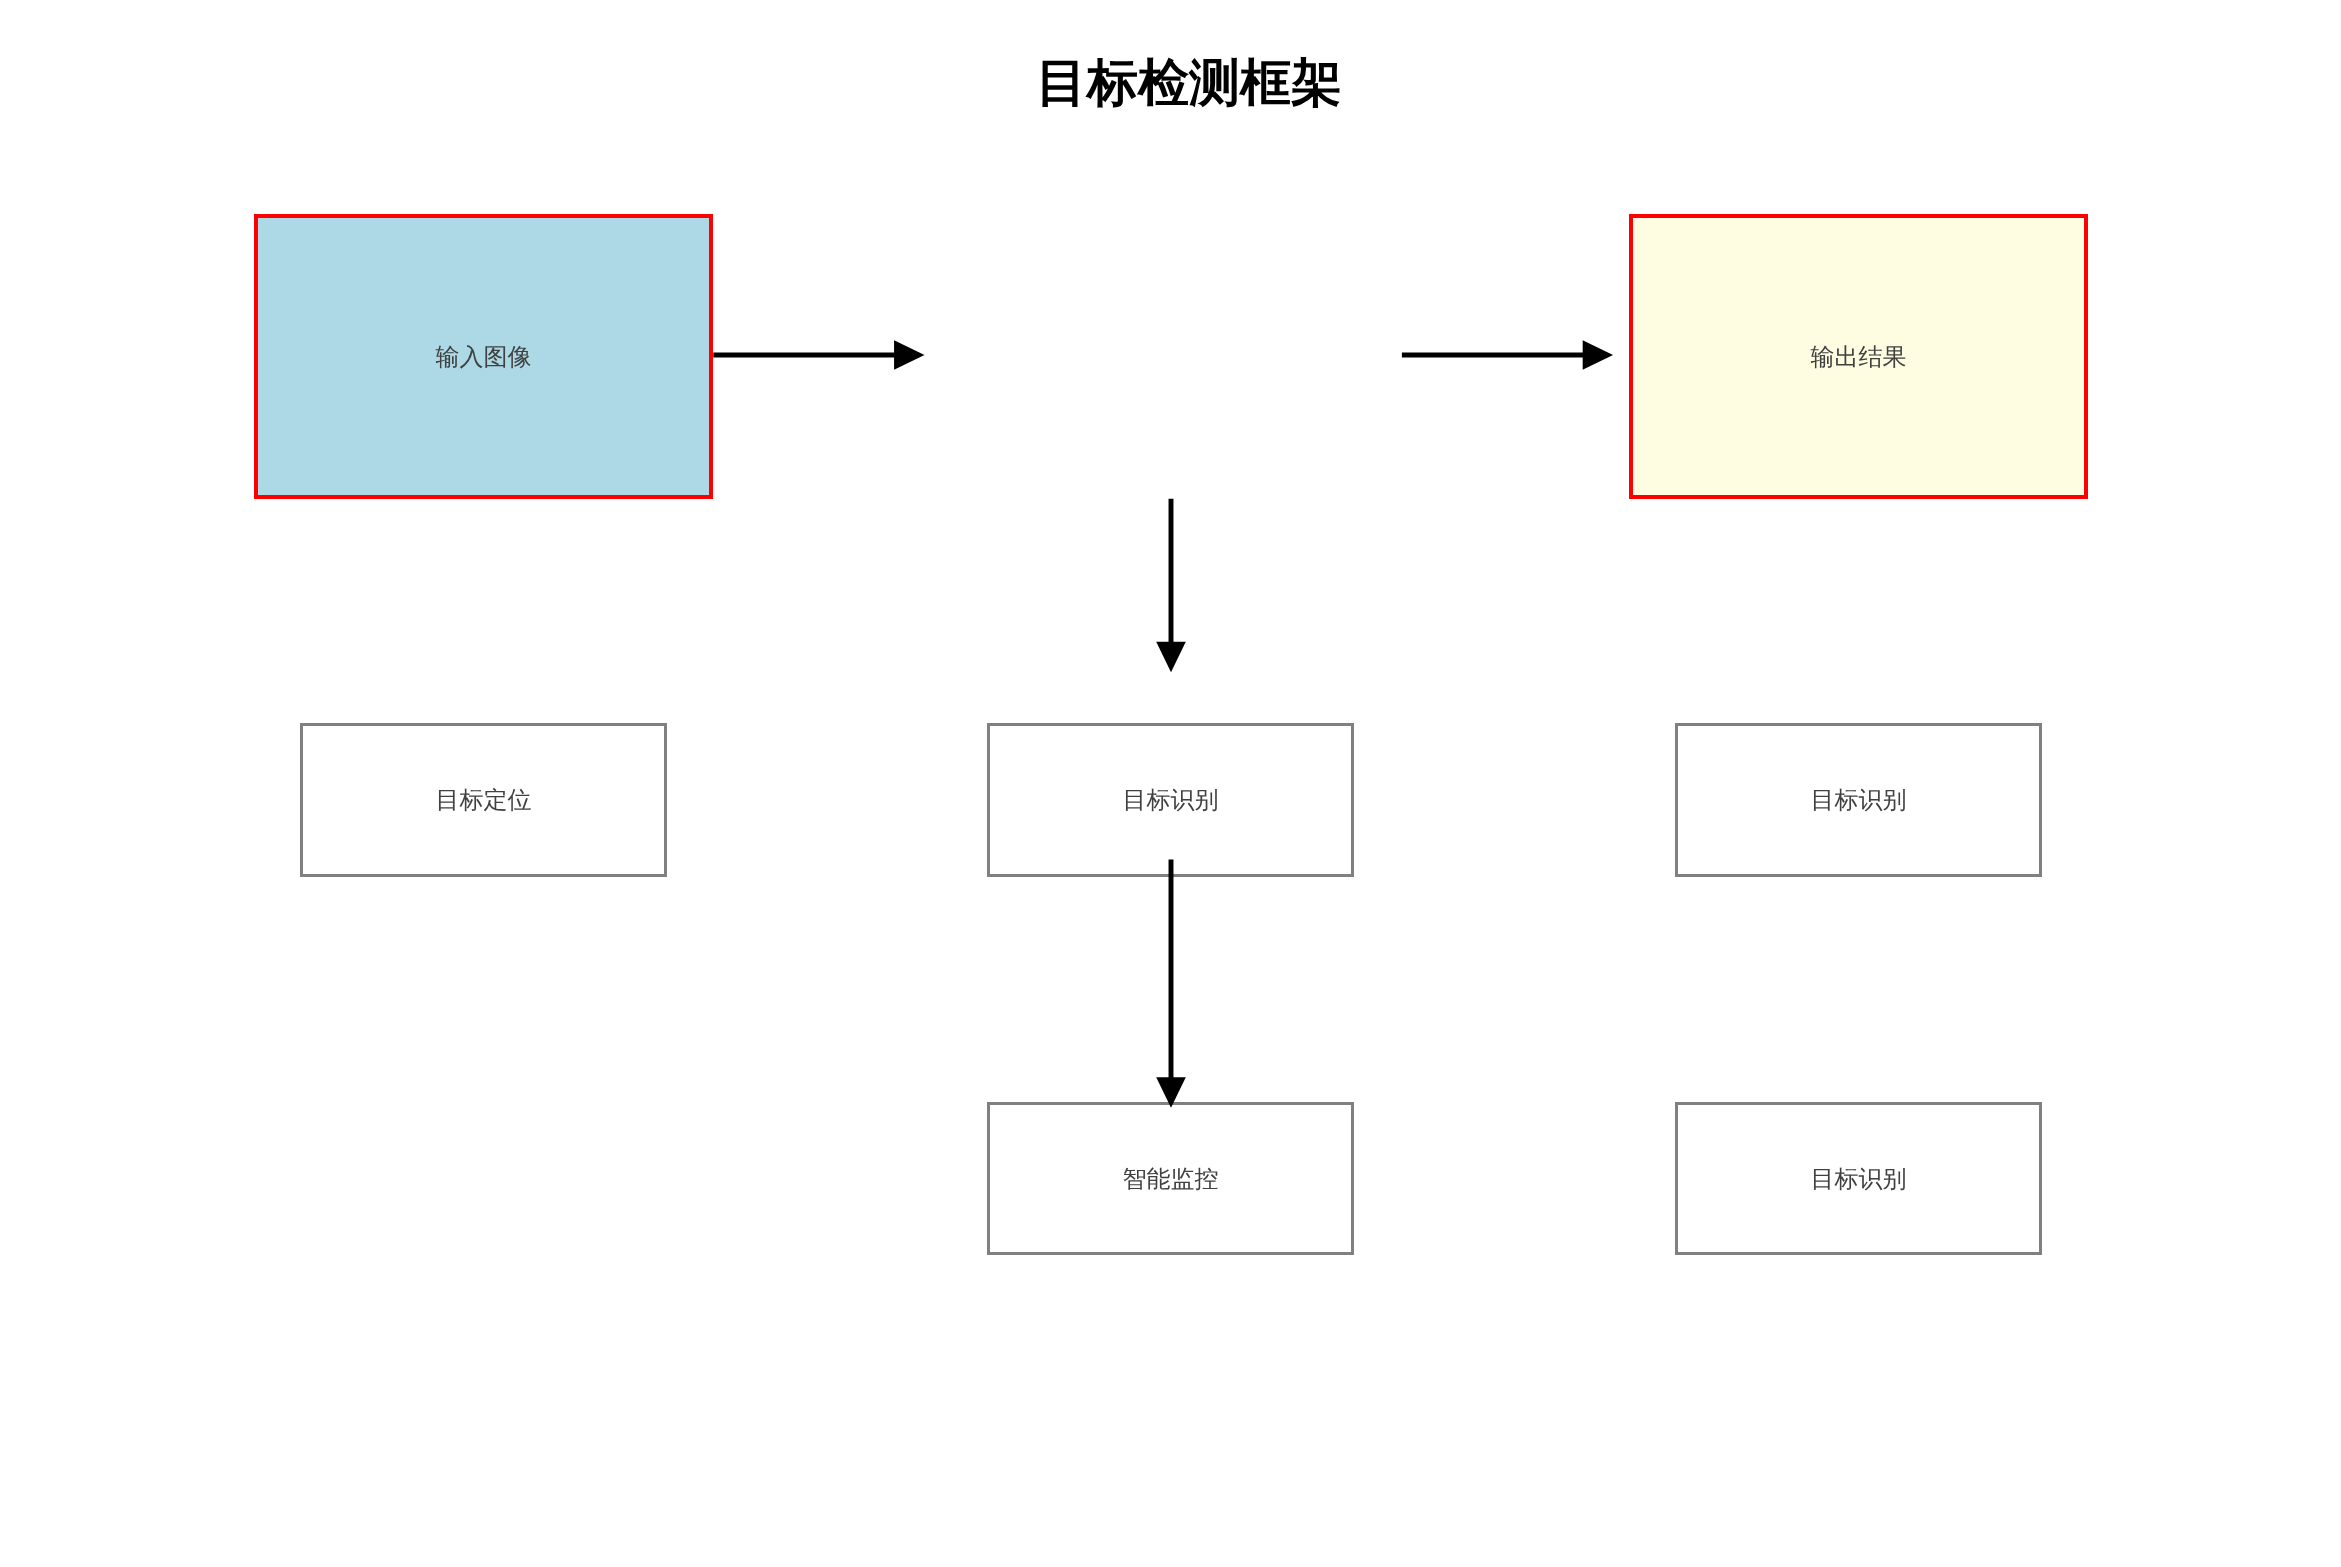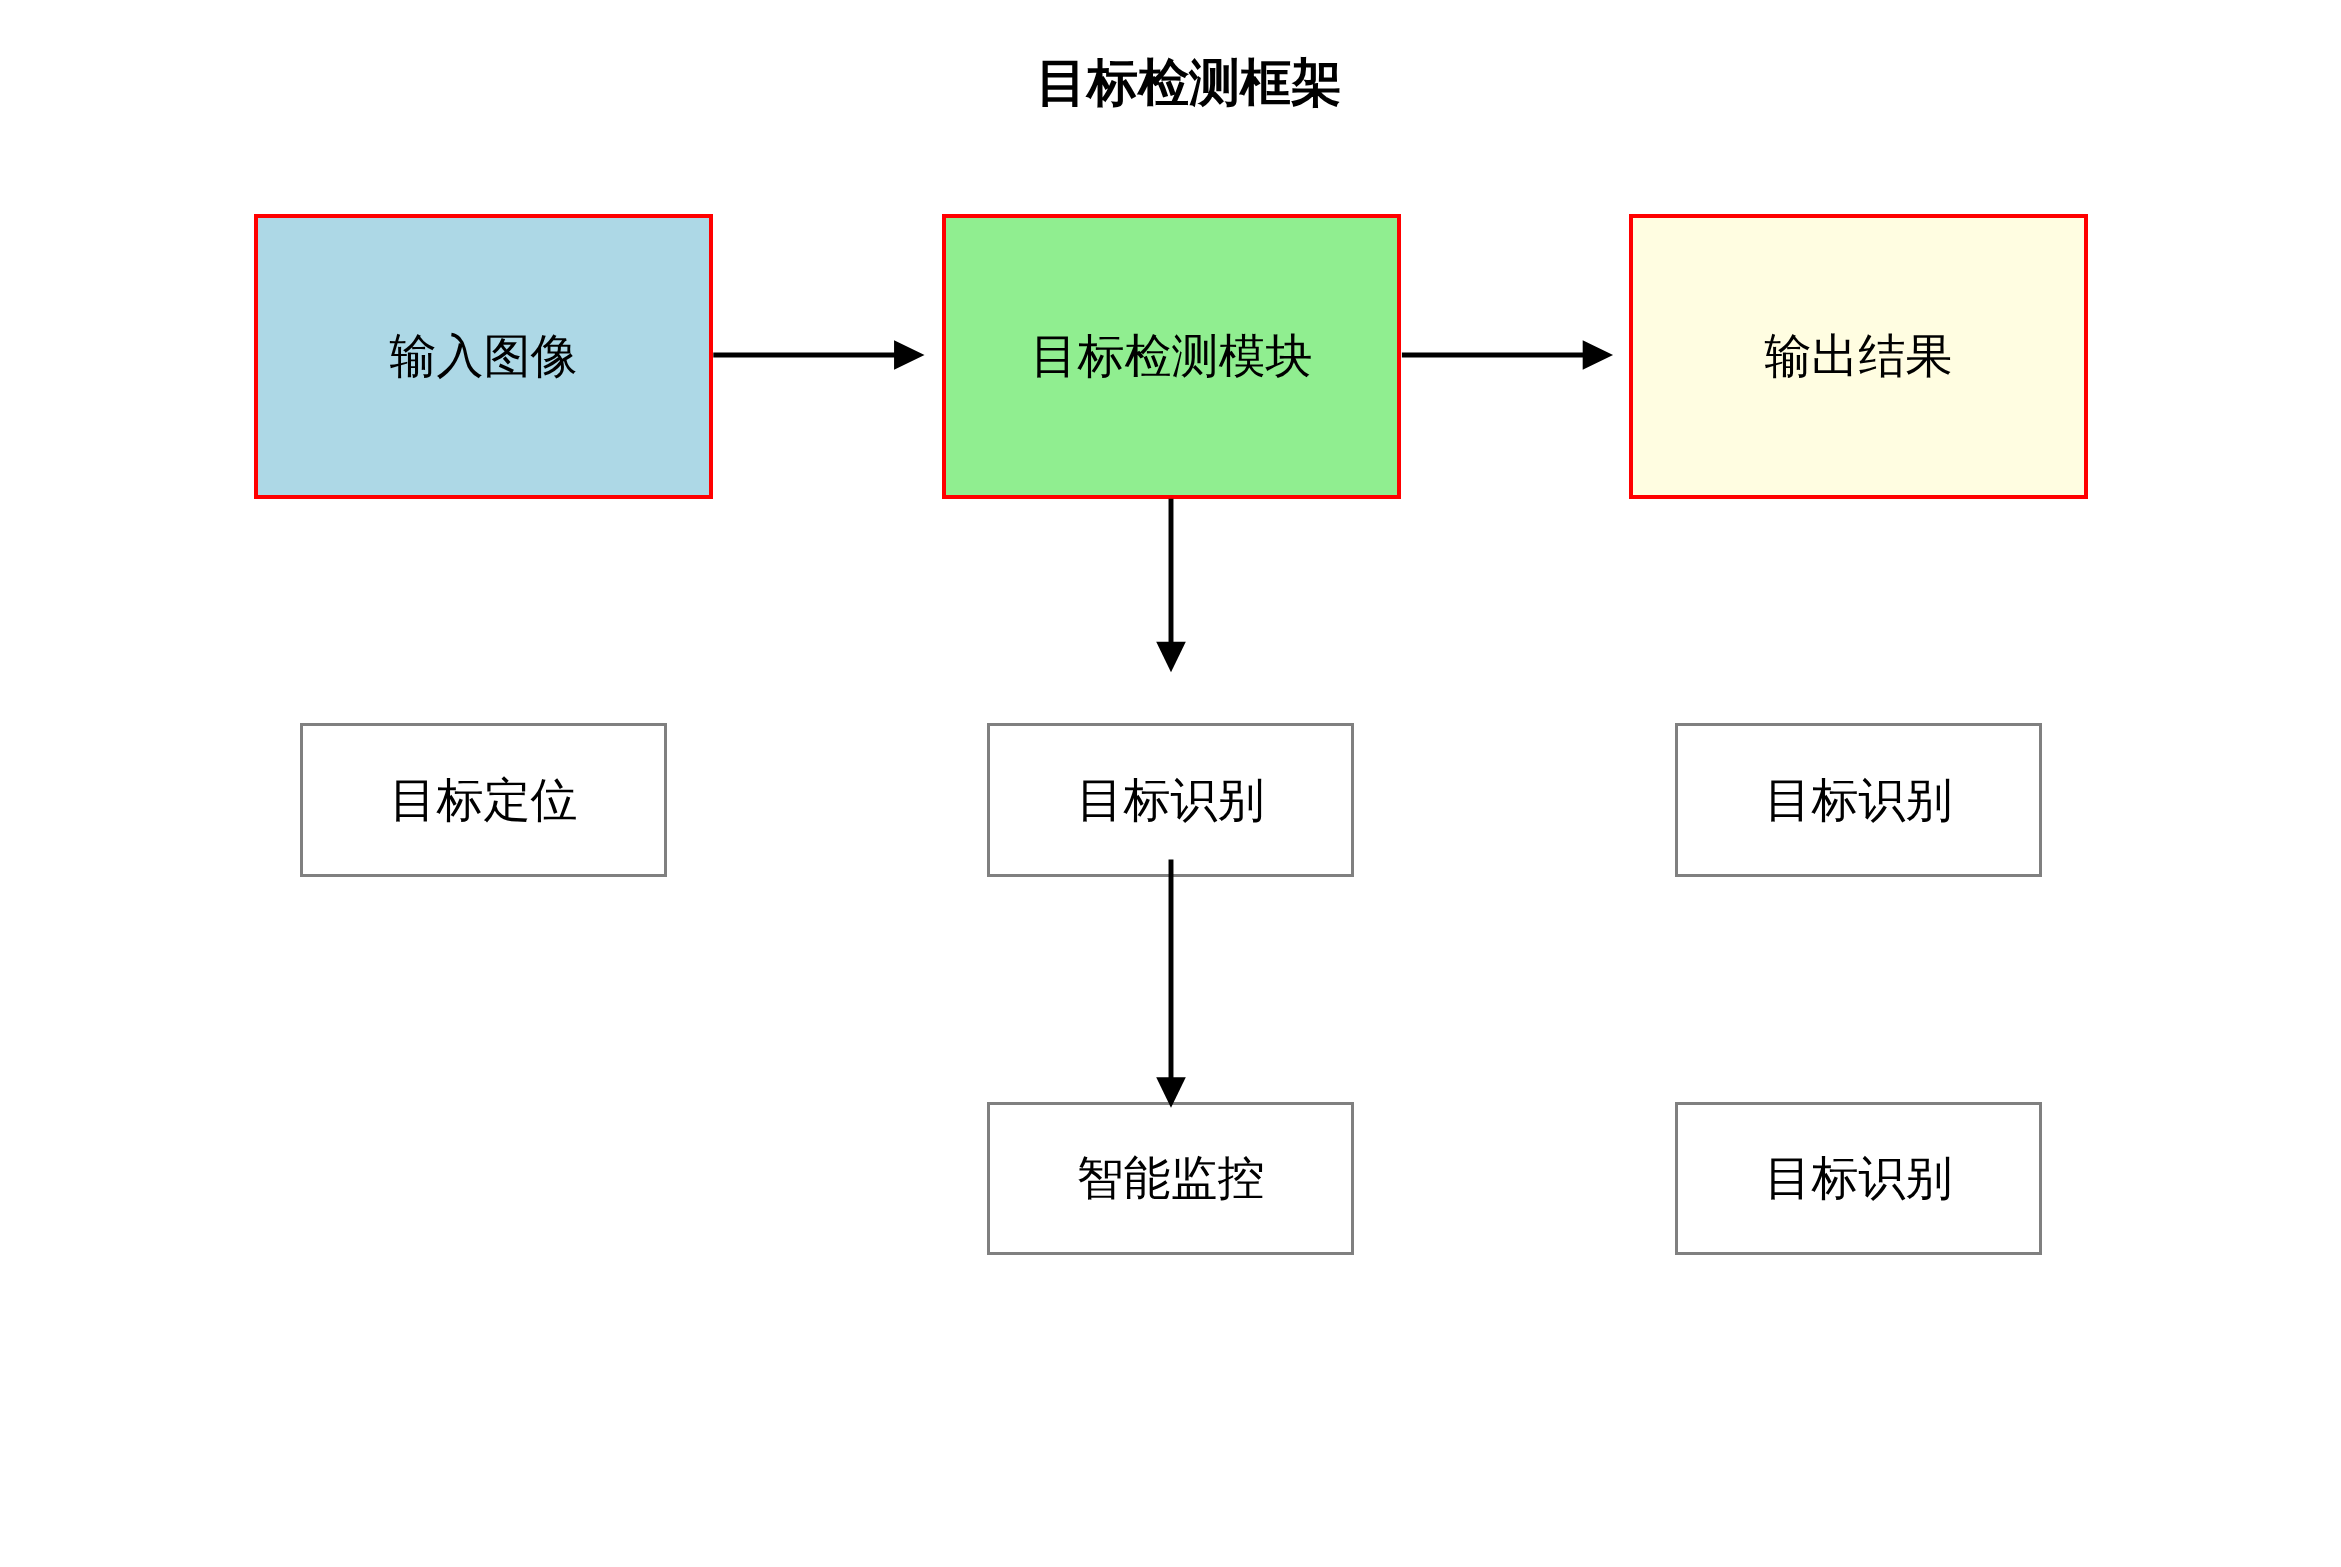--- a/index.html
+++ b/index.html
@@ -22,22 +22,22 @@
     color: #000000;
     line-height: 1.15;
     letter-spacing: 0px;
   }
   .node {
     position: absolute;
     box-sizing: border-box;
     display: flex;
     align-items: center;
     justify-content: center;
-    font-size: 47px;
-    color: #000000;
+    font-size: 24px;
+    color: #404040;
     background: #ffffff;
     text-align: right;
   }
   .node .label { display: block; }
   
   .pipeline { border: 4.1px solid #ff0000; height: 285px; top: 214px; }
   .fill-input    { background: #add8e6; left: 254px;  width: 459px; }
   .fill-module   { background: #90ee90; left: 942px; width: 459px; }
   .fill-output   { background: #fffde1; left: 1629px; width: 459px; }
   
@@ -59,23 +59,20 @@
 </style>
 </head>
 <body>
 
 <div class="canvas">
 
   <div class="diagram-title">目标检测框架</div>
 
   <div class="node pipeline fill-input">
     <span class="label">输入图像</span>
-  </div>
-  <div class="node pipeline fill-module">
-    <span class="label">目标检测模块</span>
   </div>
   <div class="node pipeline fill-output">
     <span class="label">输出结果</span>
   </div>
 
   <div class="node plain row-tasks col-left">
     <span class="label">目标定位</span>
   </div>
   <div class="node plain row-tasks col-center">
     <span class="label">目标识别</span>

